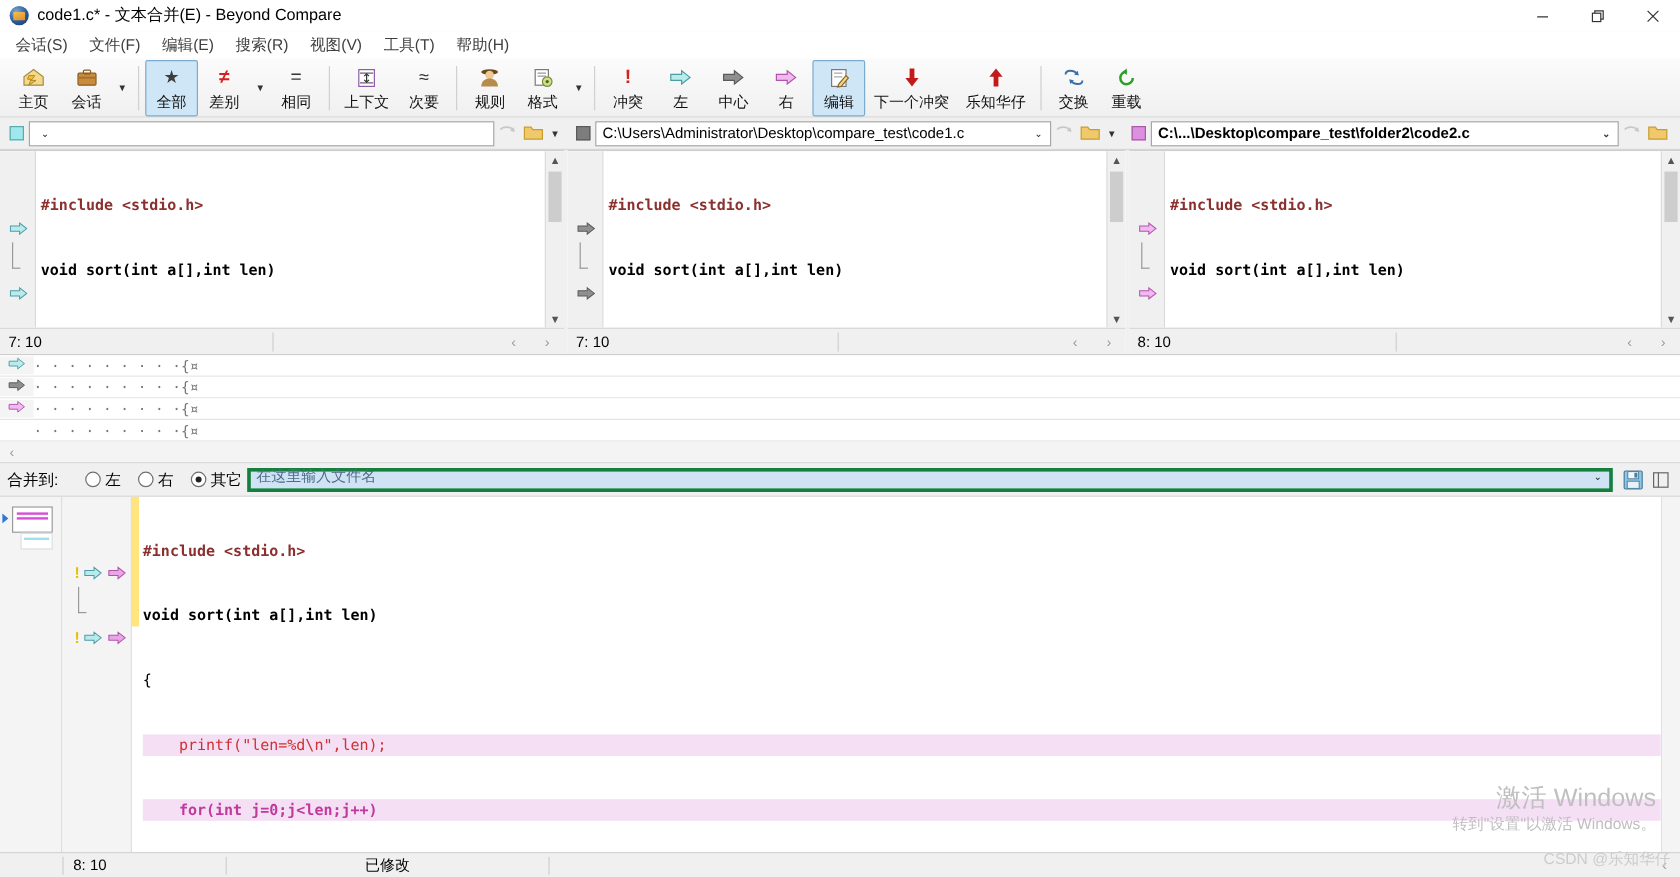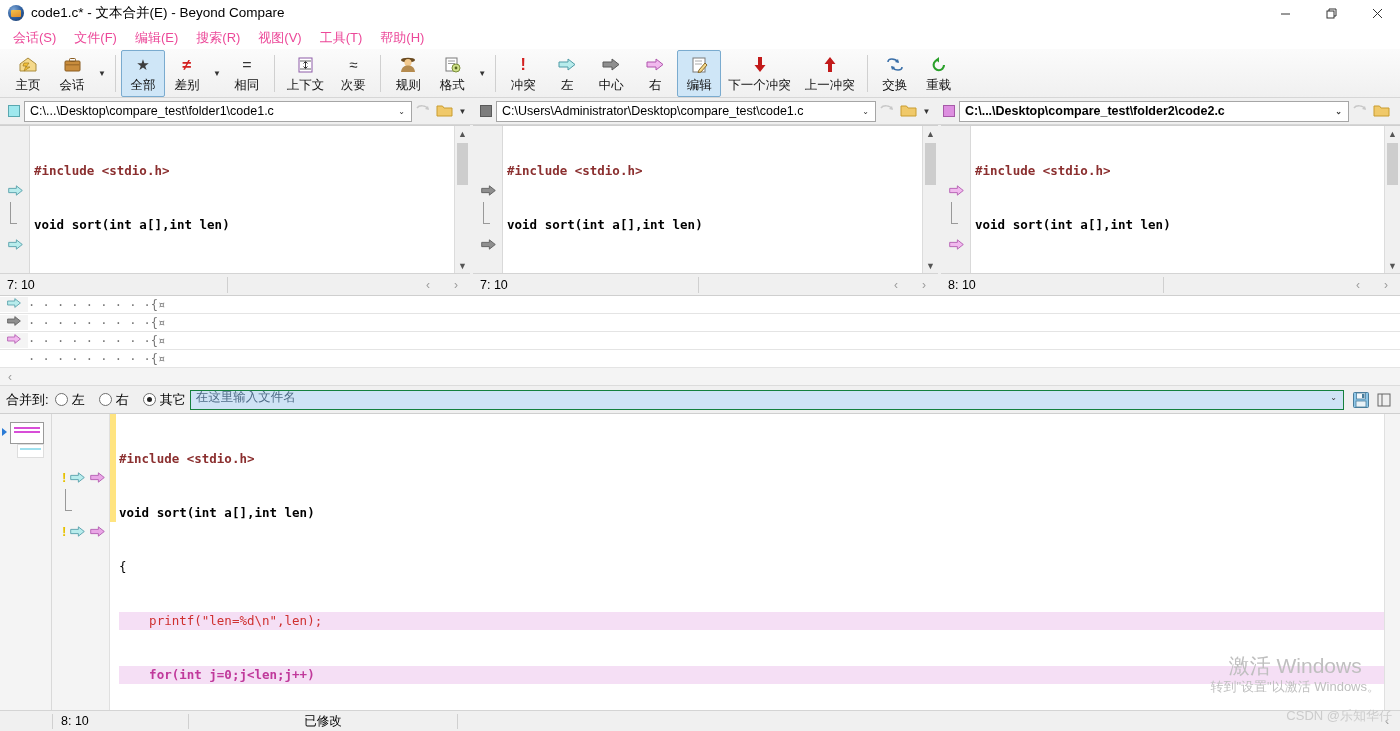--- a/index.html
+++ b/index.html
@@ -36,21 +36,21 @@
     width: 46px; height: 26px; display: flex; align-items: center; justify-content: center;
     color: #333; font-size: 12px;
   }
 
   
   .menubar {
     height: 23px; display: flex; align-items: center; background: #ffffff;
     padding-left: 4px; flex: 0 0 23px;
   }
   .menu-item {
-    padding: 3px 9px; font-size: 13px; color: #ec4899; white-space: nowrap;
+    padding: 3px 9px; font-size: 13px; color: #404040; white-space: nowrap;
   }
 
   
   .toolbar {
     height: 49px; background: linear-gradient(#fbfbfb,#f0f0f0);
     border-bottom: 1px solid #d6d6d6;
     display: flex; align-items: stretch; padding: 1px 6px 0 6px; flex: 0 0 49px;
   }
   .tb-btn {
     min-width: 44px; padding: 2px 6px 1px 6px; display: flex; flex-direction: column;
@@ -135,32 +135,32 @@
   }
   .srow .sicon { width: 28px; flex: 0 0 28px; text-align: center; font-size: 12px; background:#f4f4f4; }
   .srow .stext { color: #777; letter-spacing: 0px; white-space: pre; }
   .strip-foot { height: 18px; display: flex; align-items: center; padding-left: 8px; color: #9b9b9b; font-size: 12px; background:#f4f4f4;}
 
   
   .mergebar {
     flex: 0 0 28px; height: 28px; background: #f0f0f0; display: flex; align-items: center;
     padding: 0 6px; gap: 0px; border-top: 1px solid #dcdcdc;
   }
-  .mb-label { font-size: 13px; margin-right: 6px; }
+  .mb-label { font-size: 13px; margin-right: 22px; }
   .radio-wrap { display: flex; align-items: center; margin-right: 14px; font-size: 13px; }
   .radio {
     width: 13px; height: 13px; border: 1px solid #6f6f6f; border-radius: 50%;
     background: #fff; margin-right: 4px; position: relative; flex: 0 0 13px;
   }
   .radio.on::after {
     content: ""; position: absolute; left: 3px; top: 3px; width: 5px; height: 5px;
     border-radius: 50%; background: #222;
   }
   .mb-input {
-    flex: 1; height: 20px; background: #cfe3f5; border: 1px solid #15803d;
+    flex: 1; height: 20px; background: #cfe3f5; border: 3px solid #15803d;
     display: flex; align-items: center; padding: 0 2px 4px 5px; font-size: 12.5px; color: #4f6c86; gap: 34px;
   }
   .mb-input .ph { flex: 1; }
   .mb-save { width: 26px; display: flex; align-items: center; justify-content: center; margin-left: 4px; }
   .mb-extra { width: 20px; display: flex; align-items: center; justify-content: center; color:#555; font-size:13px; }
 
   
   .outpane { flex: 1; display: flex; min-height: 0; background: #fff; border-top: 1px solid #cfcfcf; }
   .thumbcol { width: 52px; flex: 0 0 52px; background: #f4f4f4; border-right: 1px solid #d9d9d9; position: relative; }
   .thumbbox {
@@ -193,21 +193,21 @@
     display: flex; align-items: center; font-size: 12.5px;
   }
   .sb-cell { padding: 0 8px; height: 21px; display: flex; align-items: center; }
   .sb-div { width: 1px; height: 15px; background: #d0d0d0; }
   .sb-spacer { flex: 1; }
   .sb-right { display: flex; }
   .sb-arr { width: 26px; display:flex; align-items:center; justify-content:center; color:#9b9b9b; }
 
   
   .wm-win {
-    position: absolute; right: 20px; bottom: 35px; text-align: center;
+    position: absolute; right: 20px; bottom: 35px; text-align: right;
     color: #b9b9b9; pointer-events: none; z-index: 40;
   }
   .wm-win .l1 { font-size: 21px; line-height: 25px; color:#bfbfbf; }
   .wm-win .l2 { font-size: 13px; line-height: 18px; color:#bfbfbf; }
   .wm-csdn {
     position: absolute; right: 8px; bottom: 6px; color: #cccccc; font-size: 13px;
     pointer-events: none; z-index: 41;
   }
 </style>
 </head>
@@ -393,21 +393,21 @@
       </div>
       <div class="tb-lbl">下一个冲突</div>
     </div>
 
     <div class="tb-btn">
       <div class="tb-ico">
         <svg width="14" height="18" viewBox="0 0 14 18">
           <path d="M5 16 L9 16 L9 8 L12.5 8 L7 1 L1.5 8 L5 8 Z" fill="#c21a1a"></path>
         </svg>
       </div>
-      <div class="tb-lbl">上一冲突</div>
+      <div class="tb-lbl">乐知华仔</div>
     </div>
 
     <div class="tb-sep"></div>
 
     <div class="tb-btn">
       <div class="tb-ico">
         <svg width="20" height="17" viewBox="0 0 20 17">
           <path d="M3 6 C3 2, 10 2, 13 6" fill="none" stroke="#3a6fa8" stroke-width="1.6"></path>
           <path d="M17 11 C17 15, 10 15, 7 11" fill="none" stroke="#3a6fa8" stroke-width="1.6"></path>
           <path d="M13 3 L14 7 L10 6 Z" fill="#3a6fa8"></path>
@@ -425,21 +425,20 @@
         </svg>
       </div>
       <div class="tb-lbl">重载</div>
     </div>
   </div>
 
   <div class="pathbar">
     <div class="path-group" style="width:472px;">
       <div class="sq cyan"></div>
       <div class="path-input" style="width:388px;">
-        <span class="txt">C:\...\Desktop\compare_test\folder1\code1.c</span>
         <span class="path-caret">⌄</span>
       </div>
       <div class="pb-ico dis">
         <svg width="16" height="14" viewBox="0 0 16 14">
             <path d="M2 4 C4 1, 11 1, 13 5" fill="none" stroke="#888" stroke-width="1.5"></path>
             <path d="M13 2 L14 6 L10 5 Z" fill="#888"></path>
           </svg>
       </div>
       <div class="pb-ico">
         <svg width="18" height="14" viewBox="0 0 18 14">

